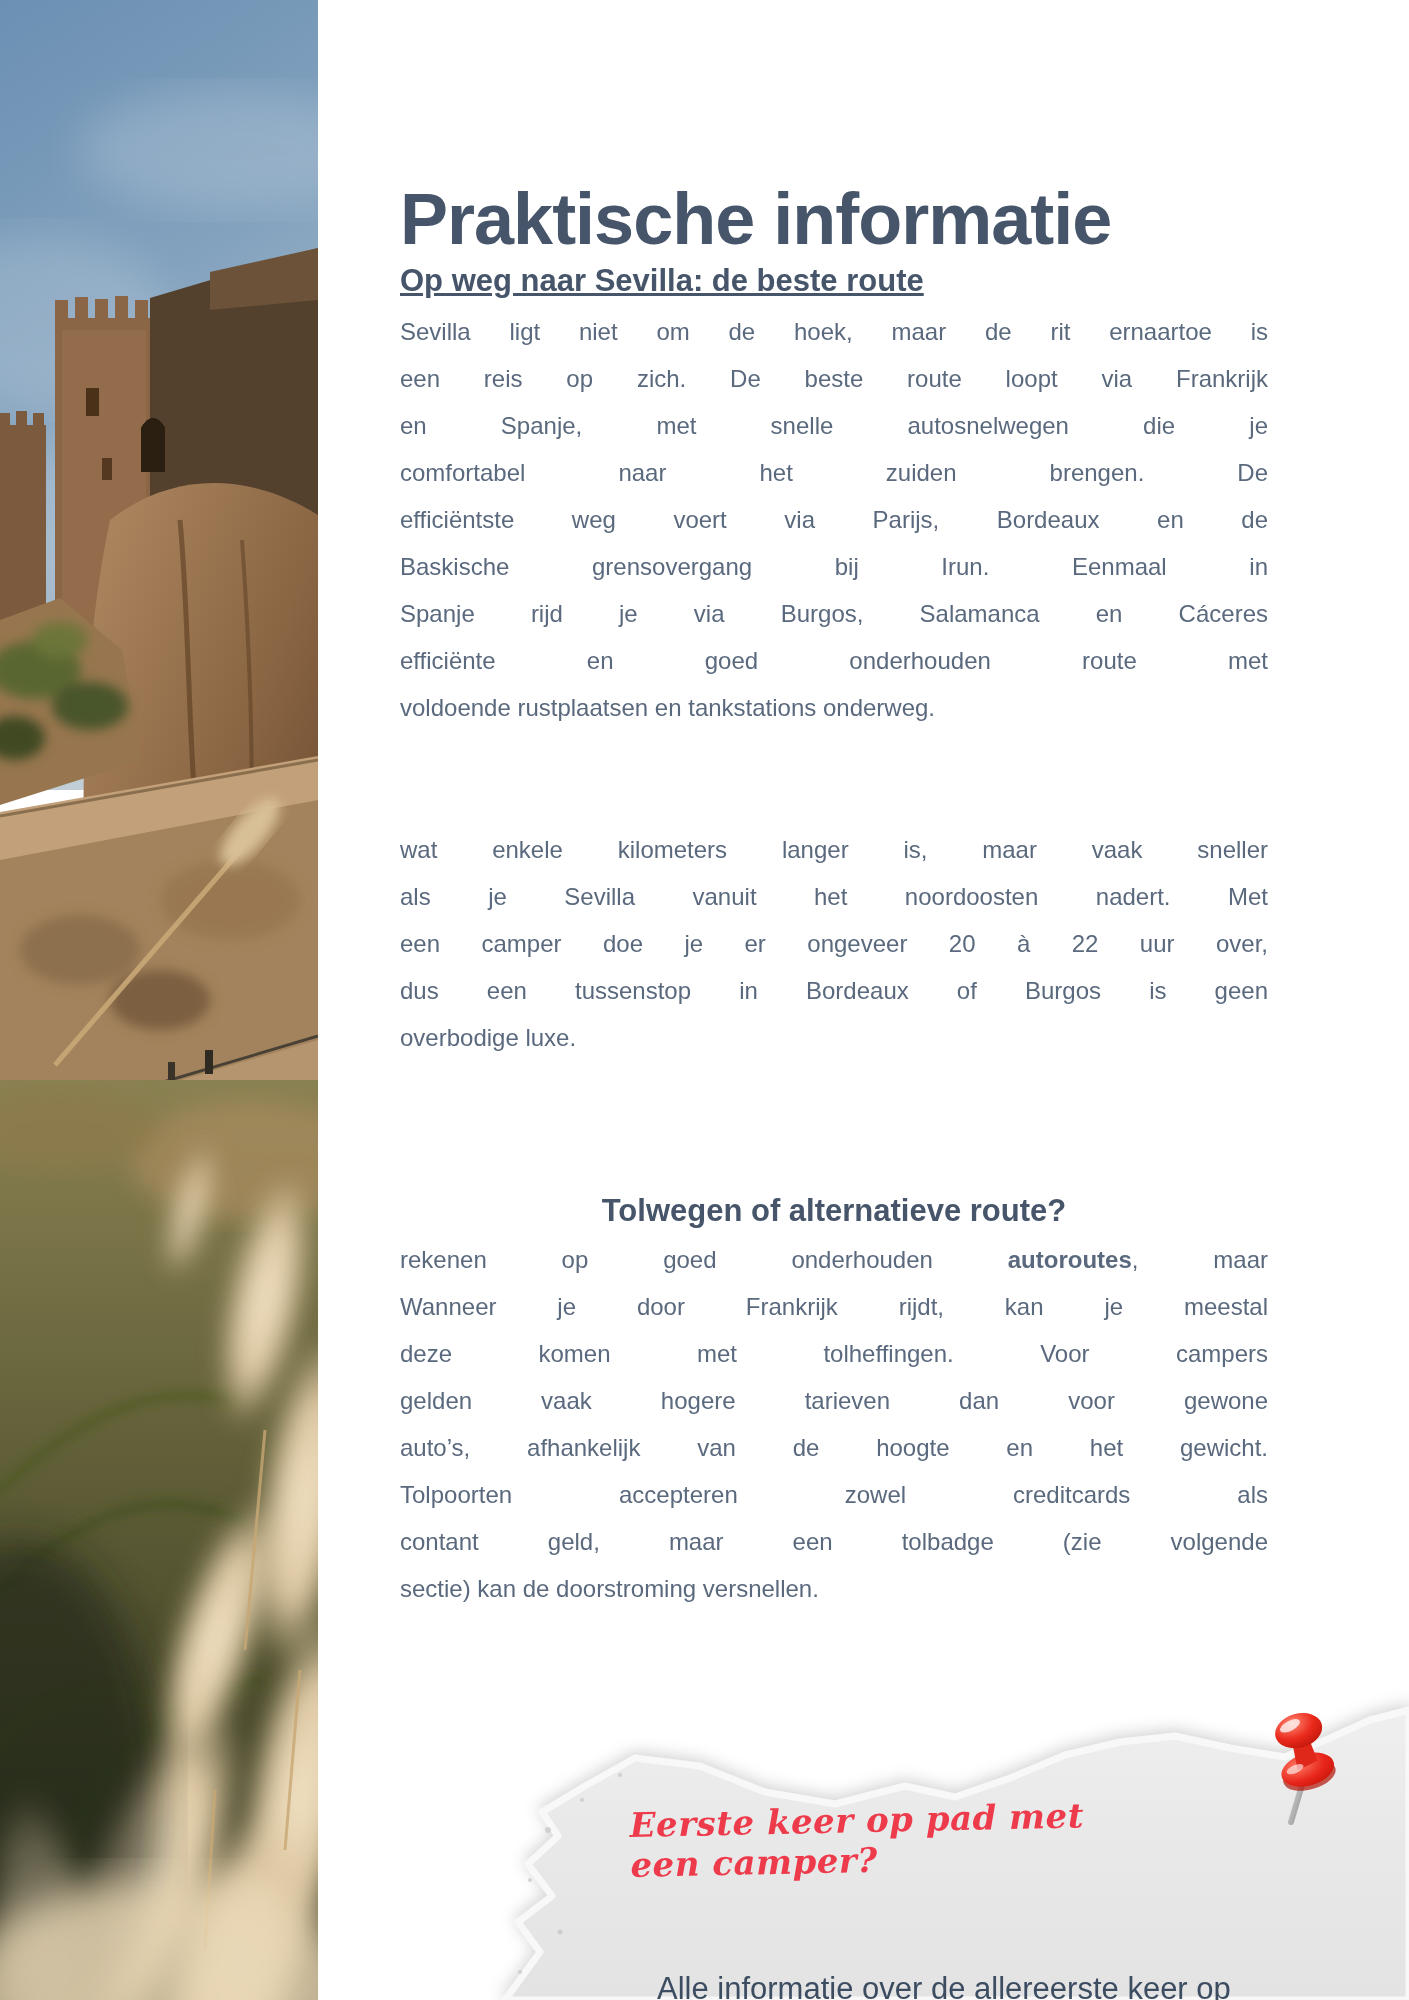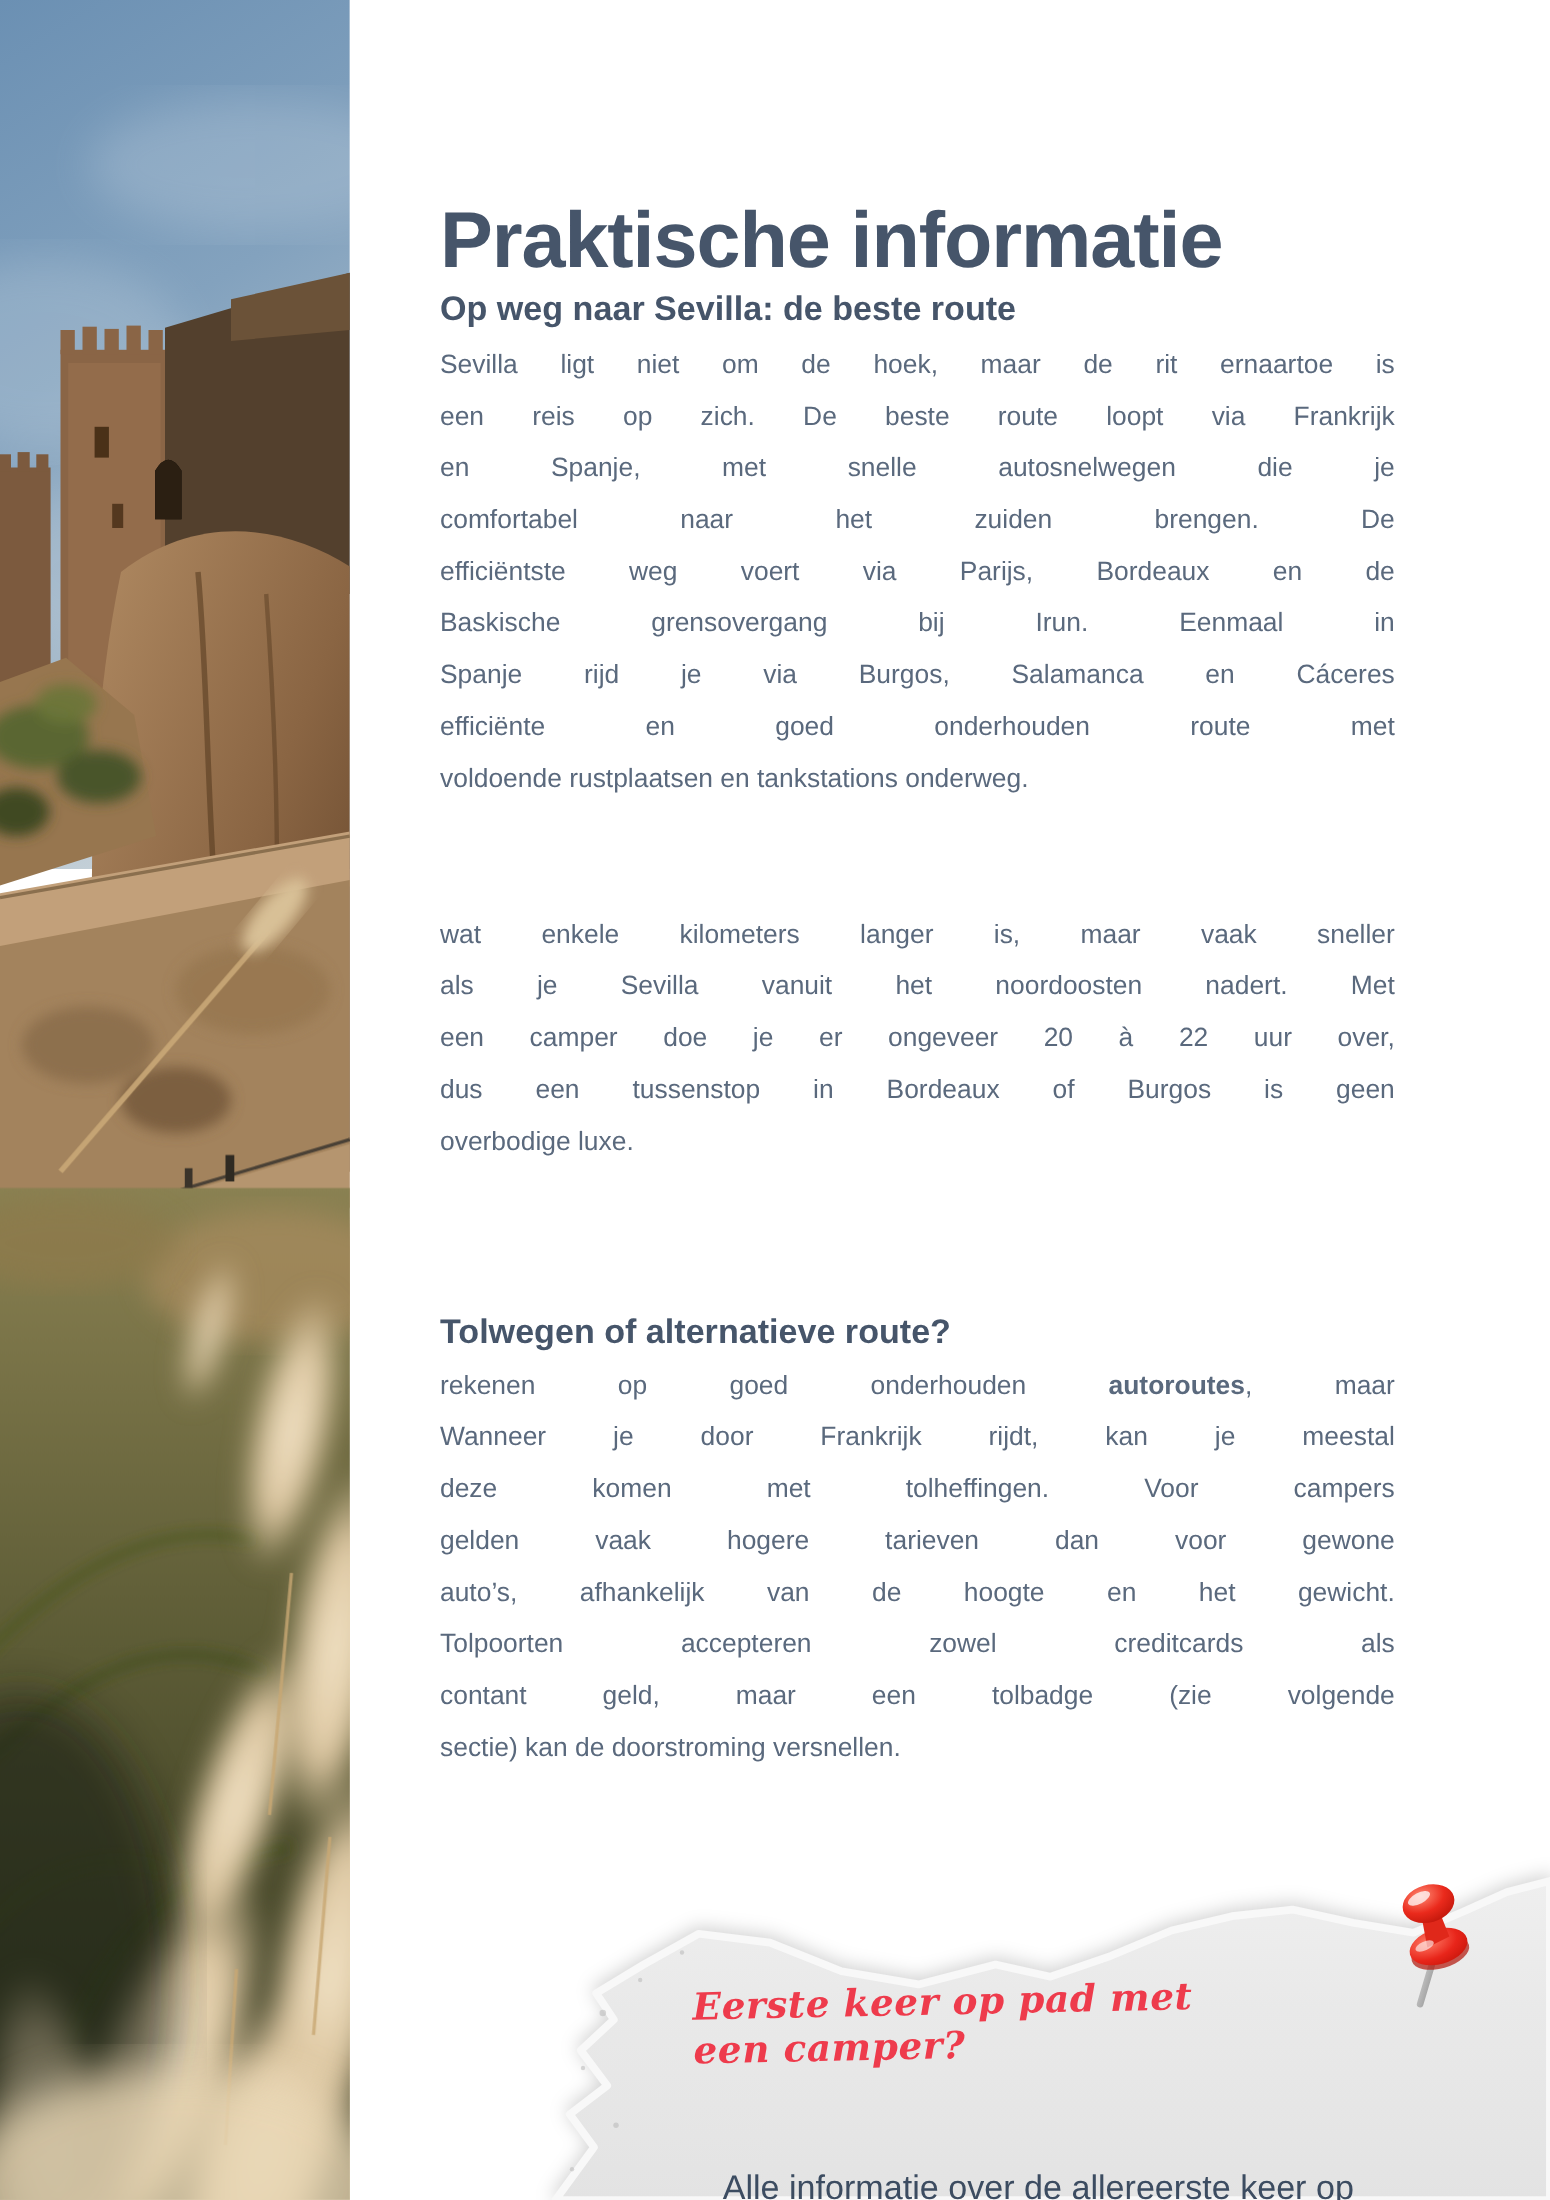--- a/index.html
+++ b/index.html
@@ -11,22 +11,22 @@
   .photo{position:absolute;left:0;top:0;width:318px;height:2000px;}
   .page-title{
     position:absolute;left:400px;top:134px;width:960px;
     font-size:72px;font-weight:700;letter-spacing:-1px;line-height:1.05;
     color:#46556a;
   }
   .sec-heading{
     position:absolute;left:400px;width:868px;
     font-size:31px;font-weight:700;color:#46556a;line-height:38px;
   }
-  .heading-1{top:262px;}
-  .heading-2{top:1192px;}
+  .heading-1{top:262px;text-decoration:underline;}
+  .heading-2{top:1192px;text-align:center;}
   .para{
     position:absolute;left:400px;width:868px;
     font-size:24px;line-height:47px;color:#5a697d;
   }
   .para-1{top:308px;}
   .para-2{top:826px;}
   .para-3{top:1236px;}
   .line{text-align:justify;text-align-last:justify;height:47px;overflow:visible;}
   .line.last{text-align:left;text-align-last:left;}
   .bold-inline{font-weight:700;}

